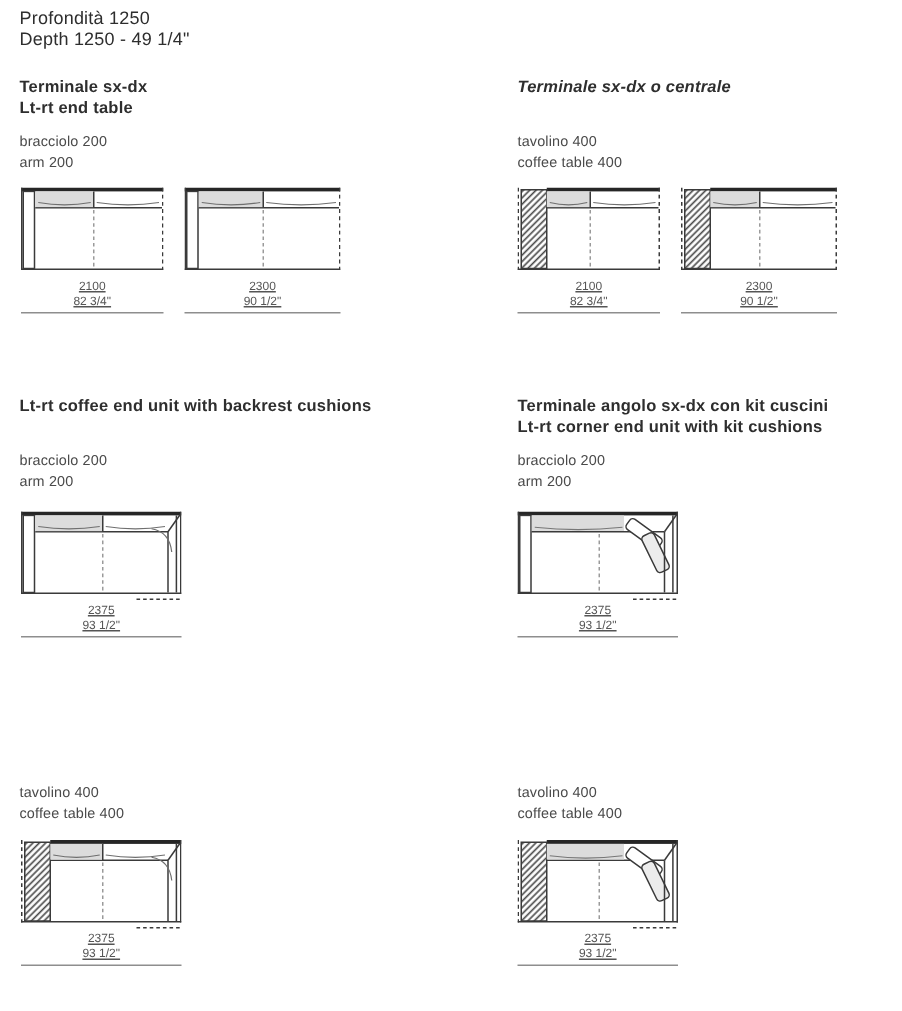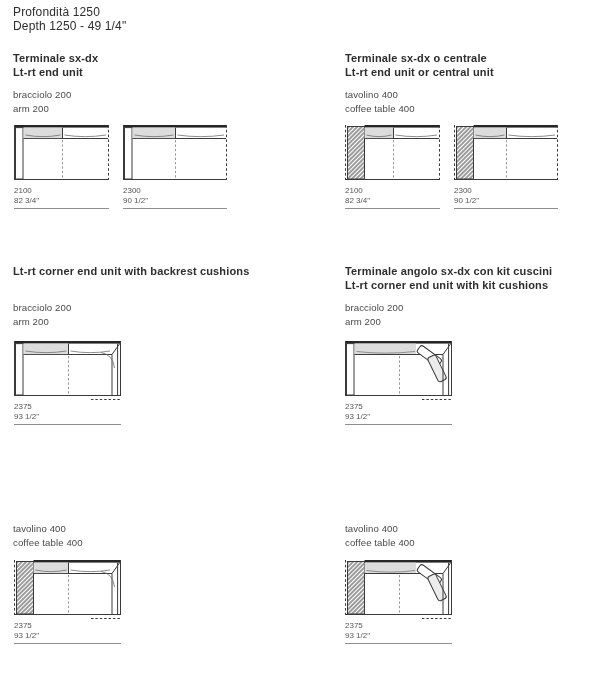--- a/index.html
+++ b/index.html
@@ -6,34 +6,34 @@
   body{
     width:601px;height:674px;position:relative;background:#ffffff;
     font-family:"Liberation Sans", sans-serif;overflow:hidden;
   }
   .abs{position:absolute;}
   .hdr-line{font-weight:normal;font-size:12px;line-height:13.5px;color:#2e2e2e;letter-spacing:.15px;}
   .sec-title{font-weight:bold;font-size:11px;line-height:13.5px;color:#2e2e2e;letter-spacing:.15px;white-space:nowrap;}
   .sec-opt{font-size:9.6px;line-height:13.5px;color:#4a4a4a;letter-spacing:.1px;white-space:nowrap;}
   .cell{position:absolute;}
   .drawing{display:block;height:60px;}
-  .dim{font-size:8px;line-height:9.5px;color:#555555;margin-top:1px;}
+  .dim{font-size:8px;line-height:9.5px;color:#555555;text-align:center;margin-top:1px;text-decoration:underline;}
   .dimline{border-top:1px solid #8e8e8e;margin-top:3px;height:0;}
 </style>
 </head>
 <body>
 
 <div class="abs" style="left:13px;top:6px;">
   <div class="hdr-line">Profondità 1250</div>
   <div class="hdr-line">Depth 1250 - 49 1/4"</div>
 </div>
 
 <div class="abs" style="left:13px;top:52px;">
   <div class="sec-title">Terminale sx-dx</div>
-  <div class="sec-title">Lt-rt end unit</div>
+  <div class="sec-title">Lt-rt end table</div>
 </div>
 <div class="abs" style="left:13px;top:88px;">
   <div class="sec-opt">bracciolo 200</div>
   <div class="sec-opt">arm 200</div>
 </div>
 <div class="cell" style="left: 14px; top: 125px; width: 95px;">
   <div class="drawing"><svg width="95" height="60" viewBox="0 0 95 60" xmlns="http://www.w3.org/2000/svg">
         <rect x="0" y="0" width="95" height="2.6" fill="#262626"></rect>
         <line x1="0.5" y1="0" x2="0.5" y2="55" stroke="#3a3a3a" stroke-width="1"></line>
         <line x1="94.5" y1="0" x2="94.5" y2="55" stroke="#3a3a3a" stroke-width="1" stroke-dasharray="2.6 2.2"></line>
@@ -66,23 +66,22 @@
         <path d="M 54.5 10 Q 77.75 13.3 101 10" fill="none" stroke="#6f6f6f" stroke-width="0.8"></path>
         <line x1="52.5" y1="15" x2="52.5" y2="53" stroke="#9a9a9a" stroke-width="1" stroke-dasharray="2.4 2"></line>
       </svg></div>
   <div class="dim">
     <div>2300</div>
     <div>90 1/2"</div>
     <div class="dimline"></div>
   </div>
 </div>
 
-<div class="abs" style="left:345px;top:52px;">
+<div class="abs" style="left:345px;top:52px;font-style:italic;">
   <div class="sec-title">Terminale sx-dx o centrale</div>
-  <div class="sec-title">Lt-rt end unit or central unit</div>
 </div>
 <div class="abs" style="left:345px;top:88px;">
   <div class="sec-opt">tavolino 400</div>
   <div class="sec-opt">coffee table 400</div>
 </div>
 <div class="cell" style="left: 345px; top: 125px; width: 95px;">
   <div class="drawing"><svg width="95" height="60" viewBox="0 0 95 60" xmlns="http://www.w3.org/2000/svg">
         <defs>
           <pattern id="hp2" width="3" height="3" patternUnits="userSpaceOnUse" patternTransform="rotate(45)">
             <rect width="3" height="3" fill="#fff"></rect>
@@ -128,21 +127,21 @@
         <line x1="52.5" y1="15" x2="52.5" y2="53" stroke="#9a9a9a" stroke-width="1" stroke-dasharray="2.4 2"></line>
       </svg></div>
   <div class="dim">
     <div>2300</div>
     <div>90 1/2"</div>
     <div class="dimline"></div>
   </div>
 </div>
 
 <div class="abs" style="left:13px;top:265px;">
-  <div class="sec-title">Lt-rt corner end unit with backrest cushions</div>
+  <div class="sec-title">Lt-rt coffee end unit with backrest cushions</div>
 </div>
 <div class="abs" style="left:13px;top:301px;">
   <div class="sec-opt">bracciolo 200</div>
   <div class="sec-opt">arm 200</div>
 </div>
 <div class="cell" style="left: 14px; top: 341px; width: 107px;">
   <div class="drawing"><svg width="107" height="60" viewBox="0 0 107 60" xmlns="http://www.w3.org/2000/svg">
         <rect x="0" y="0" width="107" height="2.6" fill="#262626"></rect>
         <line x1="0.5" y1="0" x2="0.5" y2="55" stroke="#3a3a3a" stroke-width="1"></line>
         <line x1="106.5" y1="0" x2="106.5" y2="55" stroke="#3a3a3a" stroke-width="1"></line>

